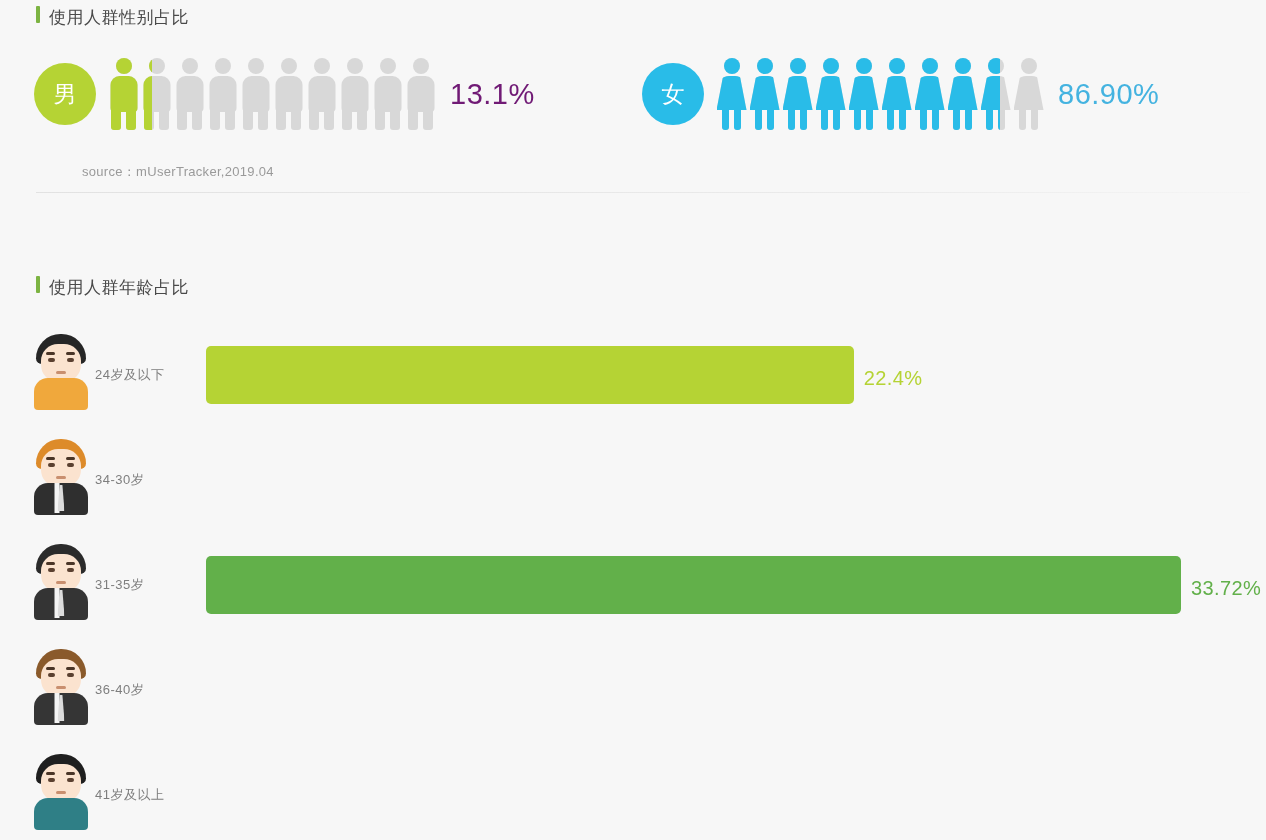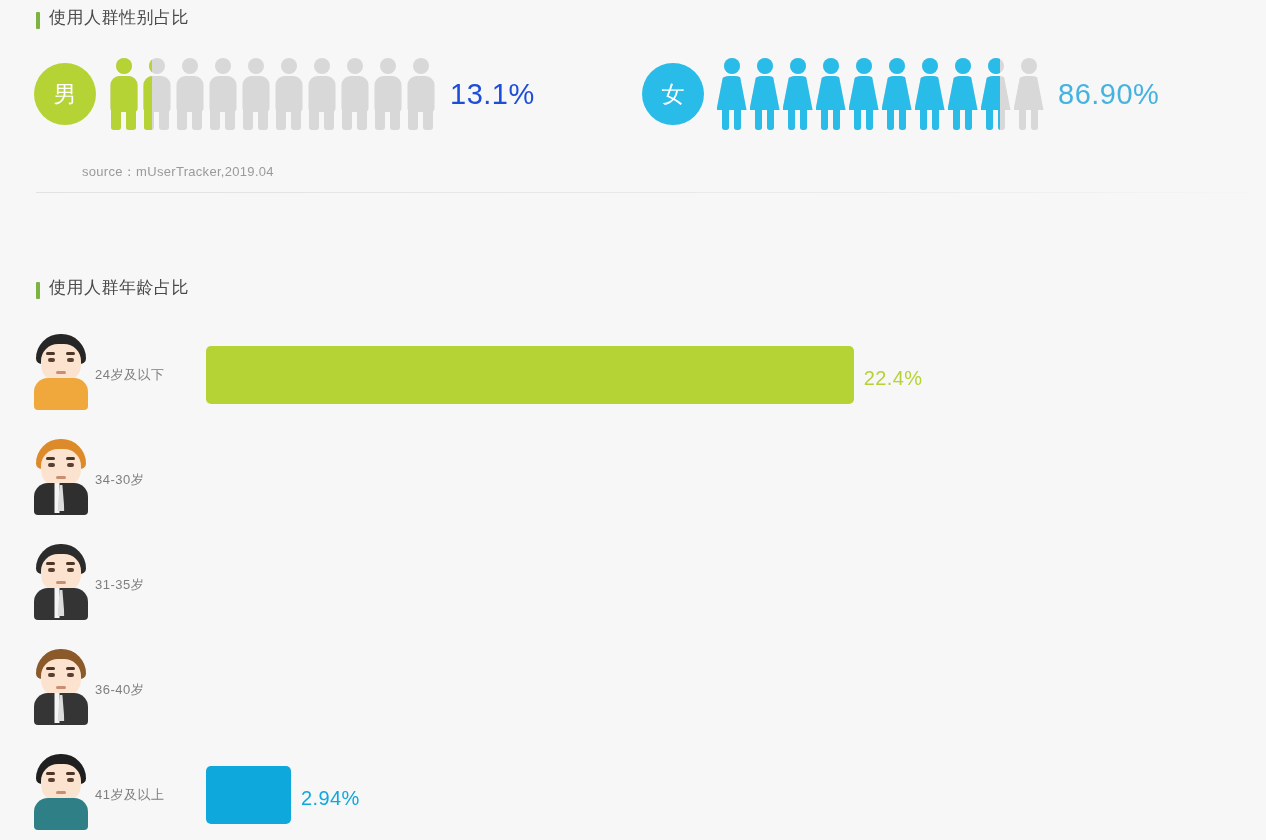--- a/index.html
+++ b/index.html
@@ -8,21 +8,21 @@
     background:#f7f7f7;
     font-family:"Liberation Sans","DejaVu Sans",sans-serif;
     -webkit-font-smoothing:antialiased;
     overflow:hidden;
     position:relative;
   }
   .panel{position:absolute;left:0;right:0;background:#f7f7f7;}
 
   
   .section-title{
-    display:flex;align-items:flex-end;gap:9px;
+    display:flex;align-items:flex-start;gap:9px;
     font-size:17px;color:#4a4a4a;letter-spacing:.5px;
   }
   .title-bar{
     display:block;width:4px;height:17px;background:#7cb342;border-radius:1px;
   }
 
   
   #gender-section{top:0;height:200px;}
   #gender-title{position:absolute;left:36px;top:6px;}
   .gender-row{position:absolute;top:58px;display:flex;align-items:center;}
@@ -61,21 +61,21 @@
     top:18px;width:30px;height:34px;border-radius:12px 12px 0 0;
     clip-path:polygon(22% 0,78% 0,100% 100%,0 100%);
   }
   .fig.f .legL,.fig.f .legR{top:50px;width:7px;height:22px;}
   .fig.f .legL{left:5px;}
   .fig.f .legR{right:5px;}
   .c-grey .head,.c-grey .body,.c-grey .legL,.c-grey .legR{background:#d8d8d8;}
   .c-green .head,.c-green .body,.c-green .legL,.c-green .legR{background:#b5d334;}
   .c-blue .head,.c-blue .body,.c-blue .legL,.c-blue .legR{background:#29bce8;}
   .pct{font-size:29px;margin-left:15px;letter-spacing:.5px;white-space:nowrap;}
-  .pct-male{color:#1d4ed8;text-align:center;}
+  .pct-male{color:#701a75;text-align:center;}
   .pct-female{color:#44b3e0;}
 
   #source-note{
     position:absolute;left:36px;top:163px;
     font-size:13px;color:#9a9a9a;letter-spacing:.3px;margin-left:46px;
   }
   #gender-divider{
     position:absolute;left:36px;right:16px;top:192px;height:1px;
     background:linear-gradient(to right,#e2e2e2,#ebebeb 70%,#f5f5f5);
   }
@@ -385,20 +385,24 @@
           <span class="av-brow l"></span>
           <span class="av-brow r"></span>
           <span class="av-eye l"></span>
           <span class="av-eye r"></span>
           <span class="av-mouth"></span>
           <span class="av-body" style="background:#343434"></span>
           <span class="av-collar"></span>
           <span class="av-tie"></span>
         </div>
         <div class="row-label">31-35岁</div>
+        <div class="bar-track">
+          <div class="bar" style="width:975px;background:#62b04a"></div>
+          <div class="bar-value" style="left:985px;color:#62b04a">33.72%</div>
+        </div>
       </div>
       <div class="age-row">
         <div class="avatar">
           <span class="av-hair" style="left:6px;top:2px;width:50px;height:30px;background:#8a5a2b"></span>
           <span class="av-face"></span>
           <span class="av-brow l"></span>
           <span class="av-brow r"></span>
           <span class="av-eye l"></span>
           <span class="av-eye r"></span>
           <span class="av-mouth"></span>
@@ -413,19 +417,15 @@
           <span class="av-hair" style="left:6px;top:2px;width:50px;height:30px;background:#1f1f1f"></span>
           <span class="av-face"></span>
           <span class="av-brow l"></span>
           <span class="av-brow r"></span>
           <span class="av-eye l"></span>
           <span class="av-eye r"></span>
           <span class="av-mouth"></span>
           <span class="av-body" style="background:#2f7f86"></span>
         </div>
         <div class="row-label">41岁及以上</div>
-        <div class="bar-track">
-          <div class="bar" style="width:85.00889679715303px;background:#0fa8dd"></div>
-          <div class="bar-value" style="left:95.00889679715303px;color:#0fa8dd">2.94%</div>
-        </div>
       </div>
     </div>
 </div>
 
 </body></html>

